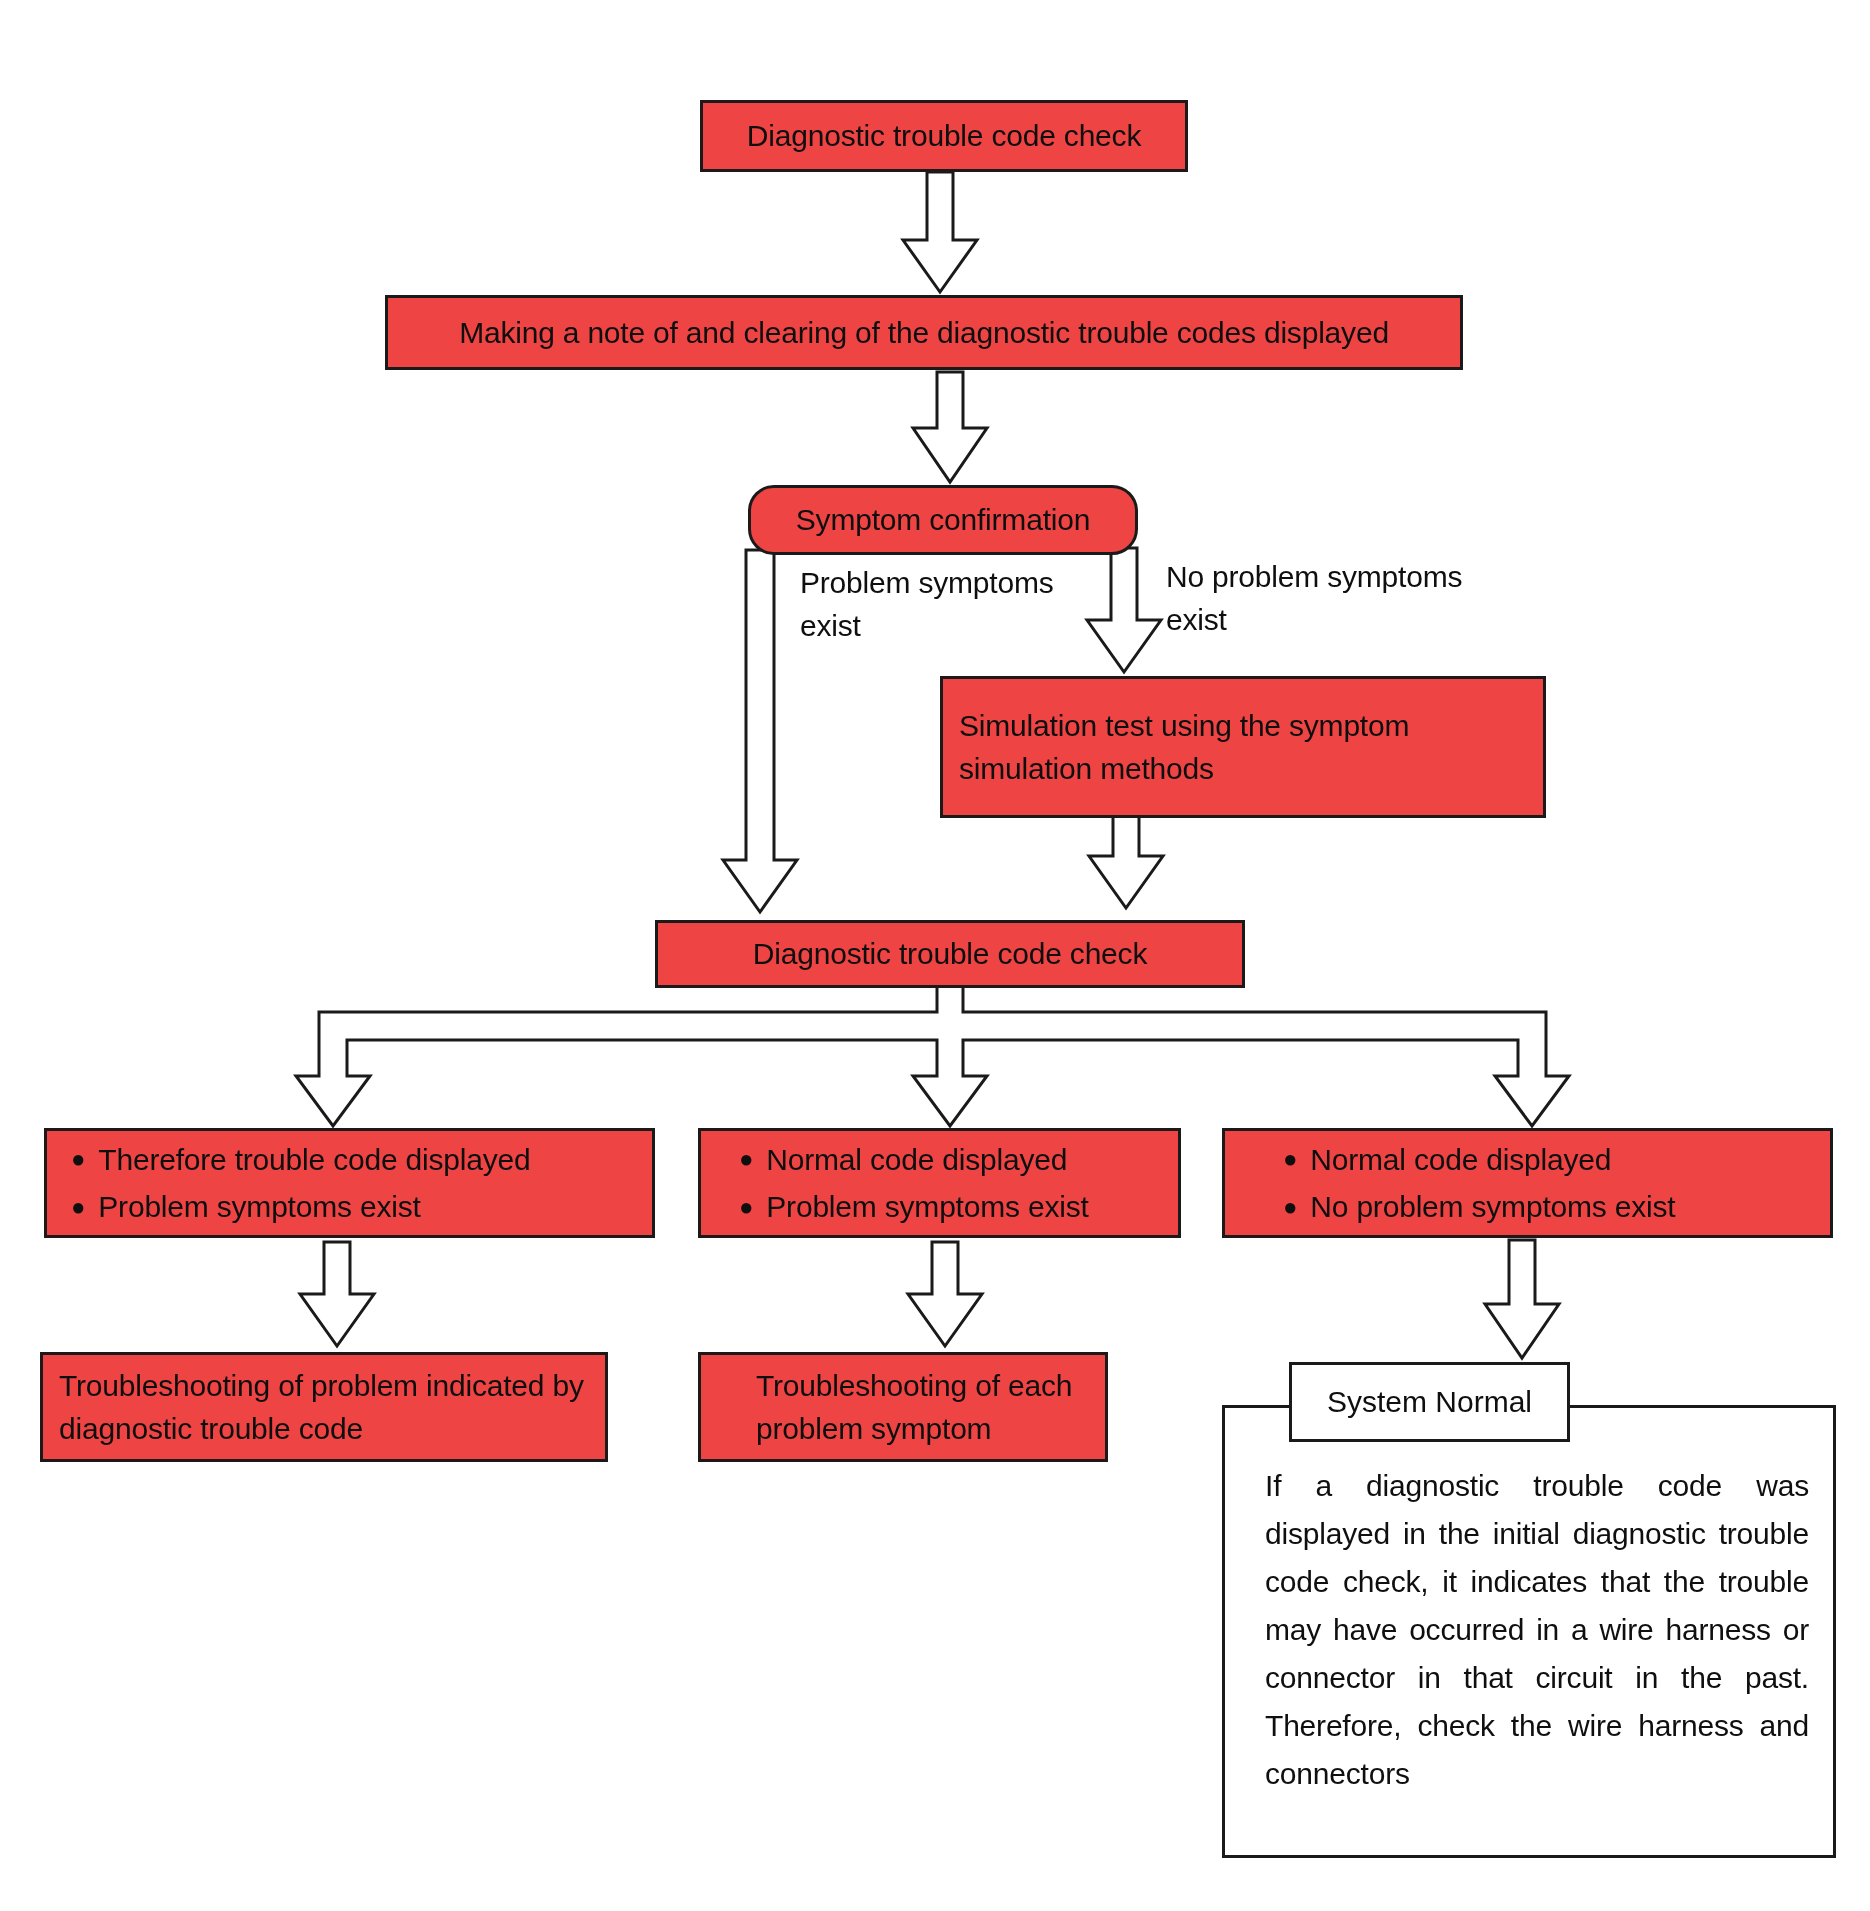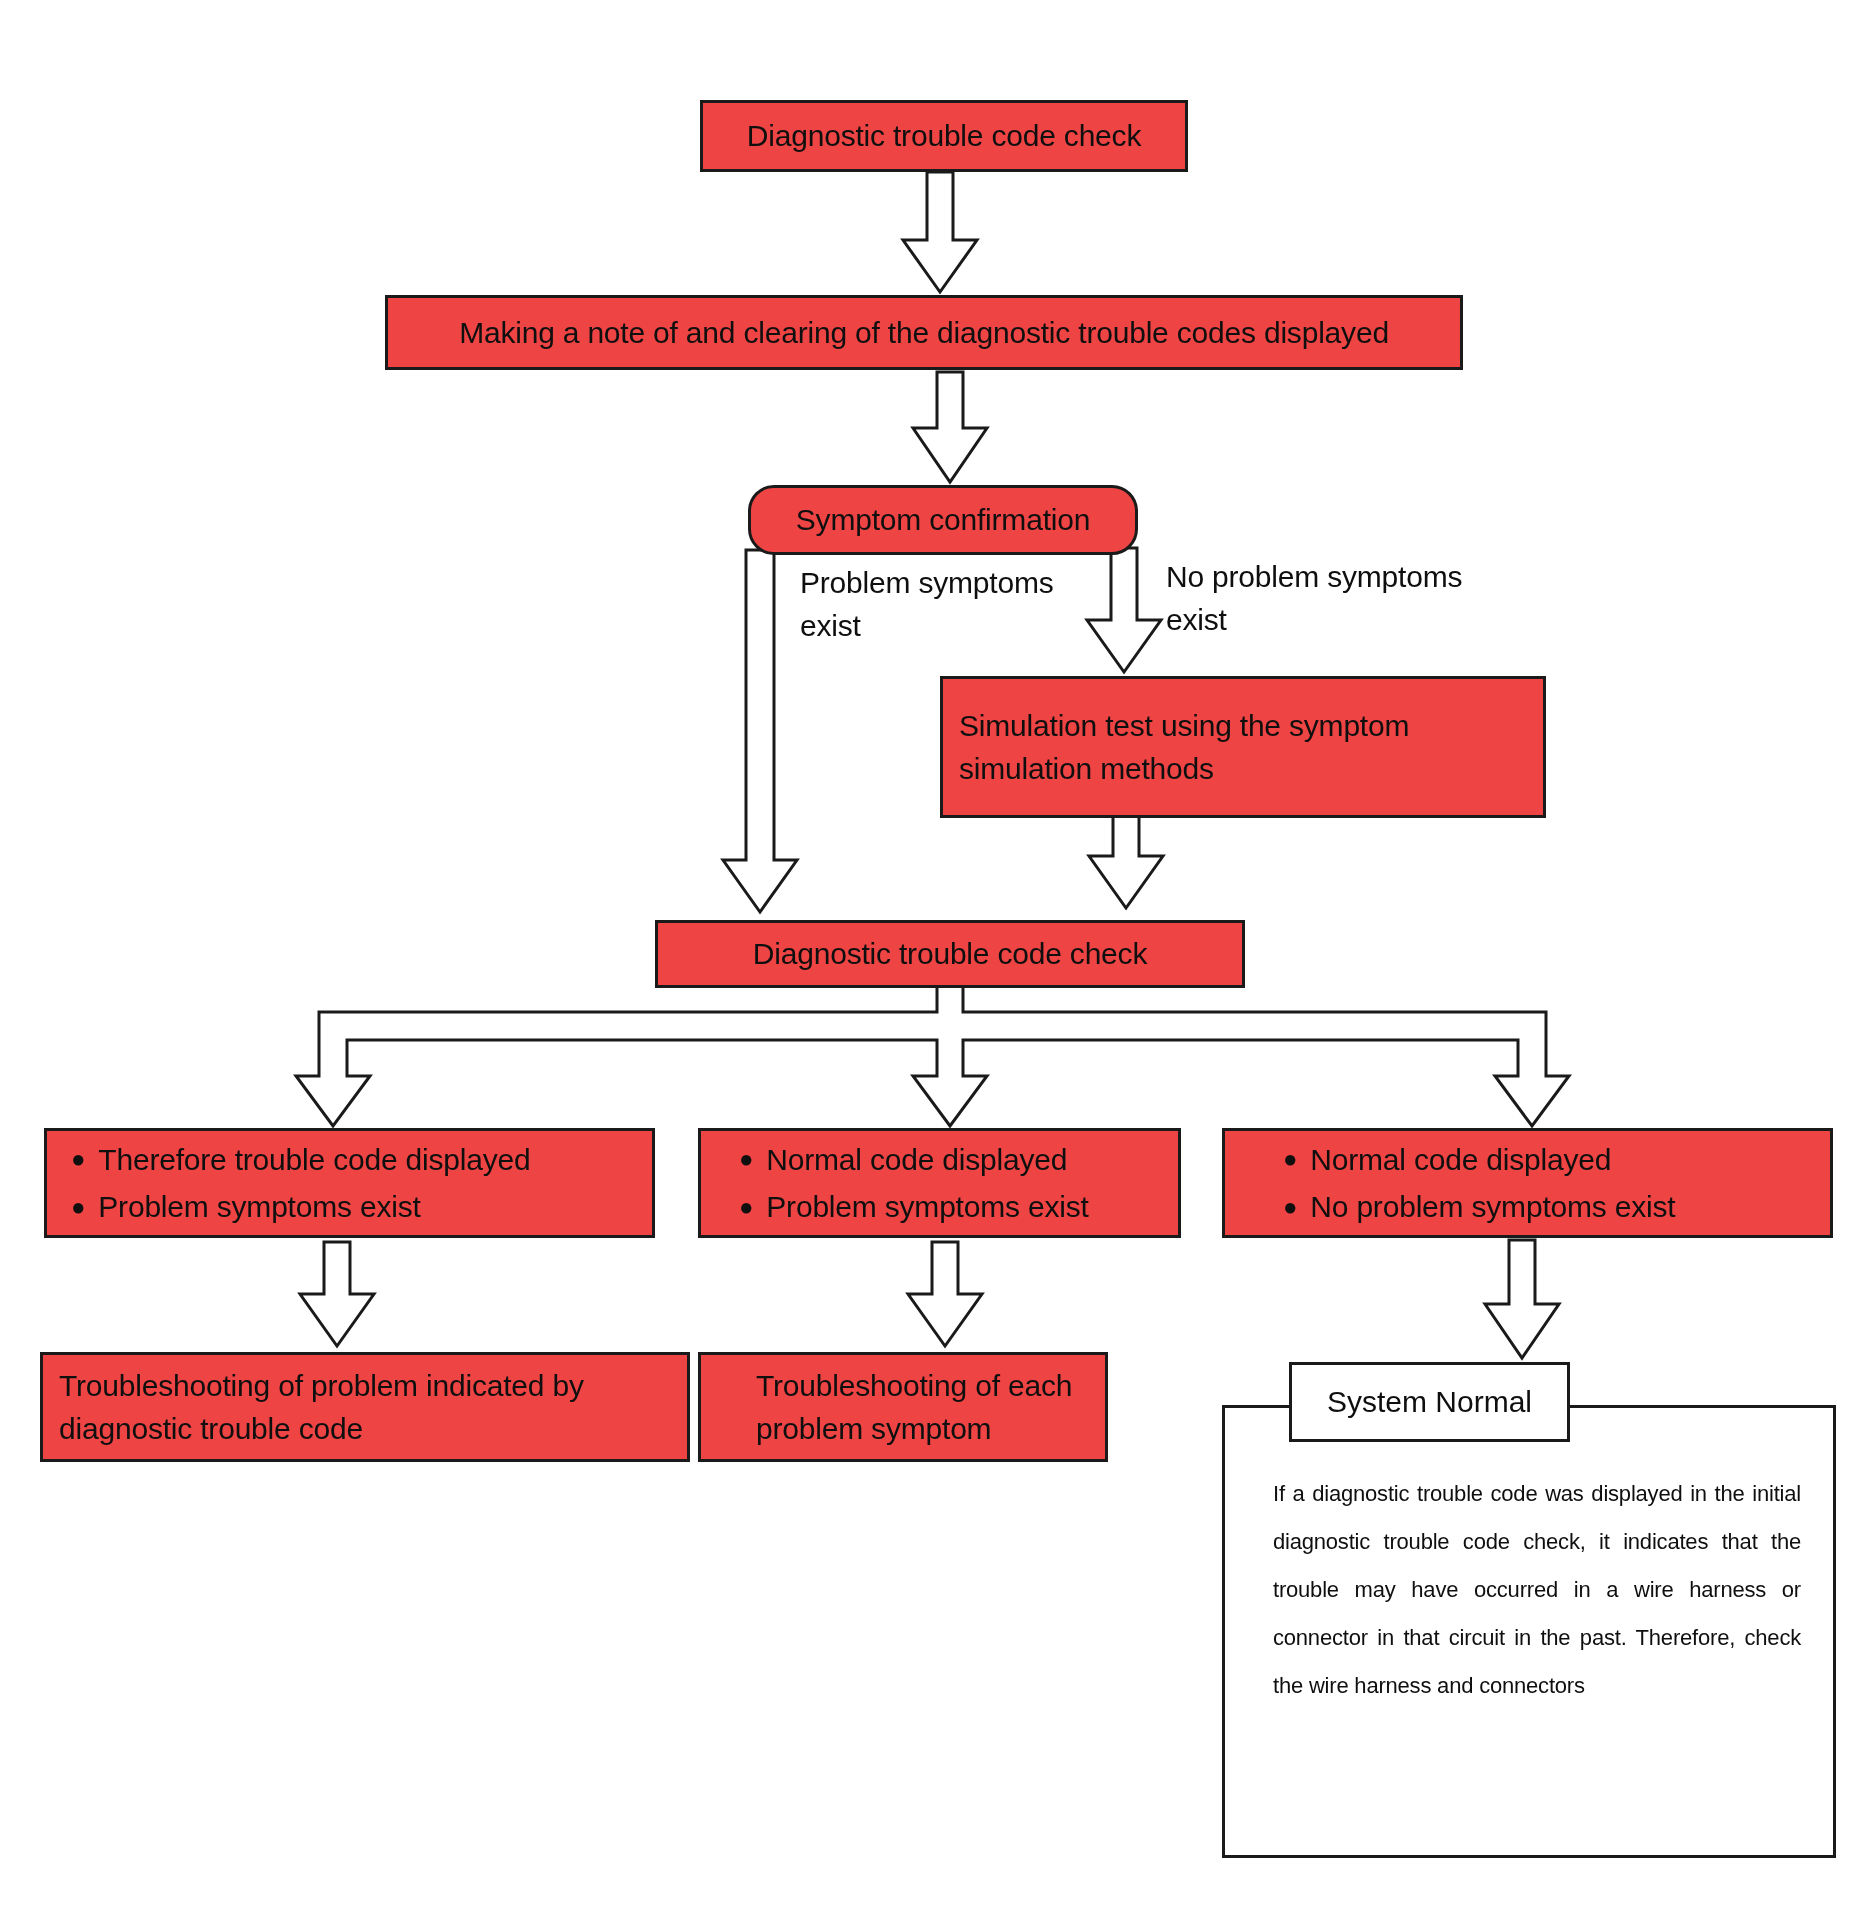--- a/index.html
+++ b/index.html
@@ -69,23 +69,23 @@
     z-index:2;
   }
   .bigbox{
     position:absolute;
     background:#ffffff;
     border:3px solid #1a1a1a;
     box-sizing:border-box;
     z-index:2;
   }
   .bigbox p{
-    margin:8px;
+    margin:0;
     padding:54px 24px 0 40px;
-    font-size:22px;
+    font-size:30px;
     line-height:48px;
     letter-spacing:-0.2px;
     text-align:justify;
   }
   .snbox{
     position:absolute;
     background:#ffffff;
     border:3px solid #1a1a1a;
     box-sizing:border-box;
     display:flex;
@@ -172,21 +172,21 @@
     <div class="brow">
       <span class="dot">●</span>
       <span>Normal code displayed</span>
     </div>
     <div class="brow">
       <span class="dot">●</span>
       <span>No problem symptoms exist</span>
     </div>
   </div>
 
-  <div class="node" style="left:40px;top:1352px;width:650px;height:110px;padding-left:16px;padding-right:14px;justify-content:flex-end;">
+  <div class="node" style="left:40px;top:1352px;width:568px;height:110px;padding-left:16px;padding-right:14px;justify-content:flex-end;">
     <span>Troubleshooting of problem indicated by diagnostic trouble code</span>
   </div>
 
   <div class="node" style="left:698px;top:1352px;width:410px;height:110px;padding-left:55px;padding-right:8px;">
     <span>Troubleshooting of each problem symptom</span>
   </div>
 
   <div class="bigbox" style="left:1222px;top:1405px;width:614px;height:453px;">
     <p>If a diagnostic trouble code was displayed in the initial diagnostic trouble code check, it indicates that the trouble may have occurred in a wire harness or connector in that circuit in the past. Therefore, check the wire harness and connectors</p>
   </div>

